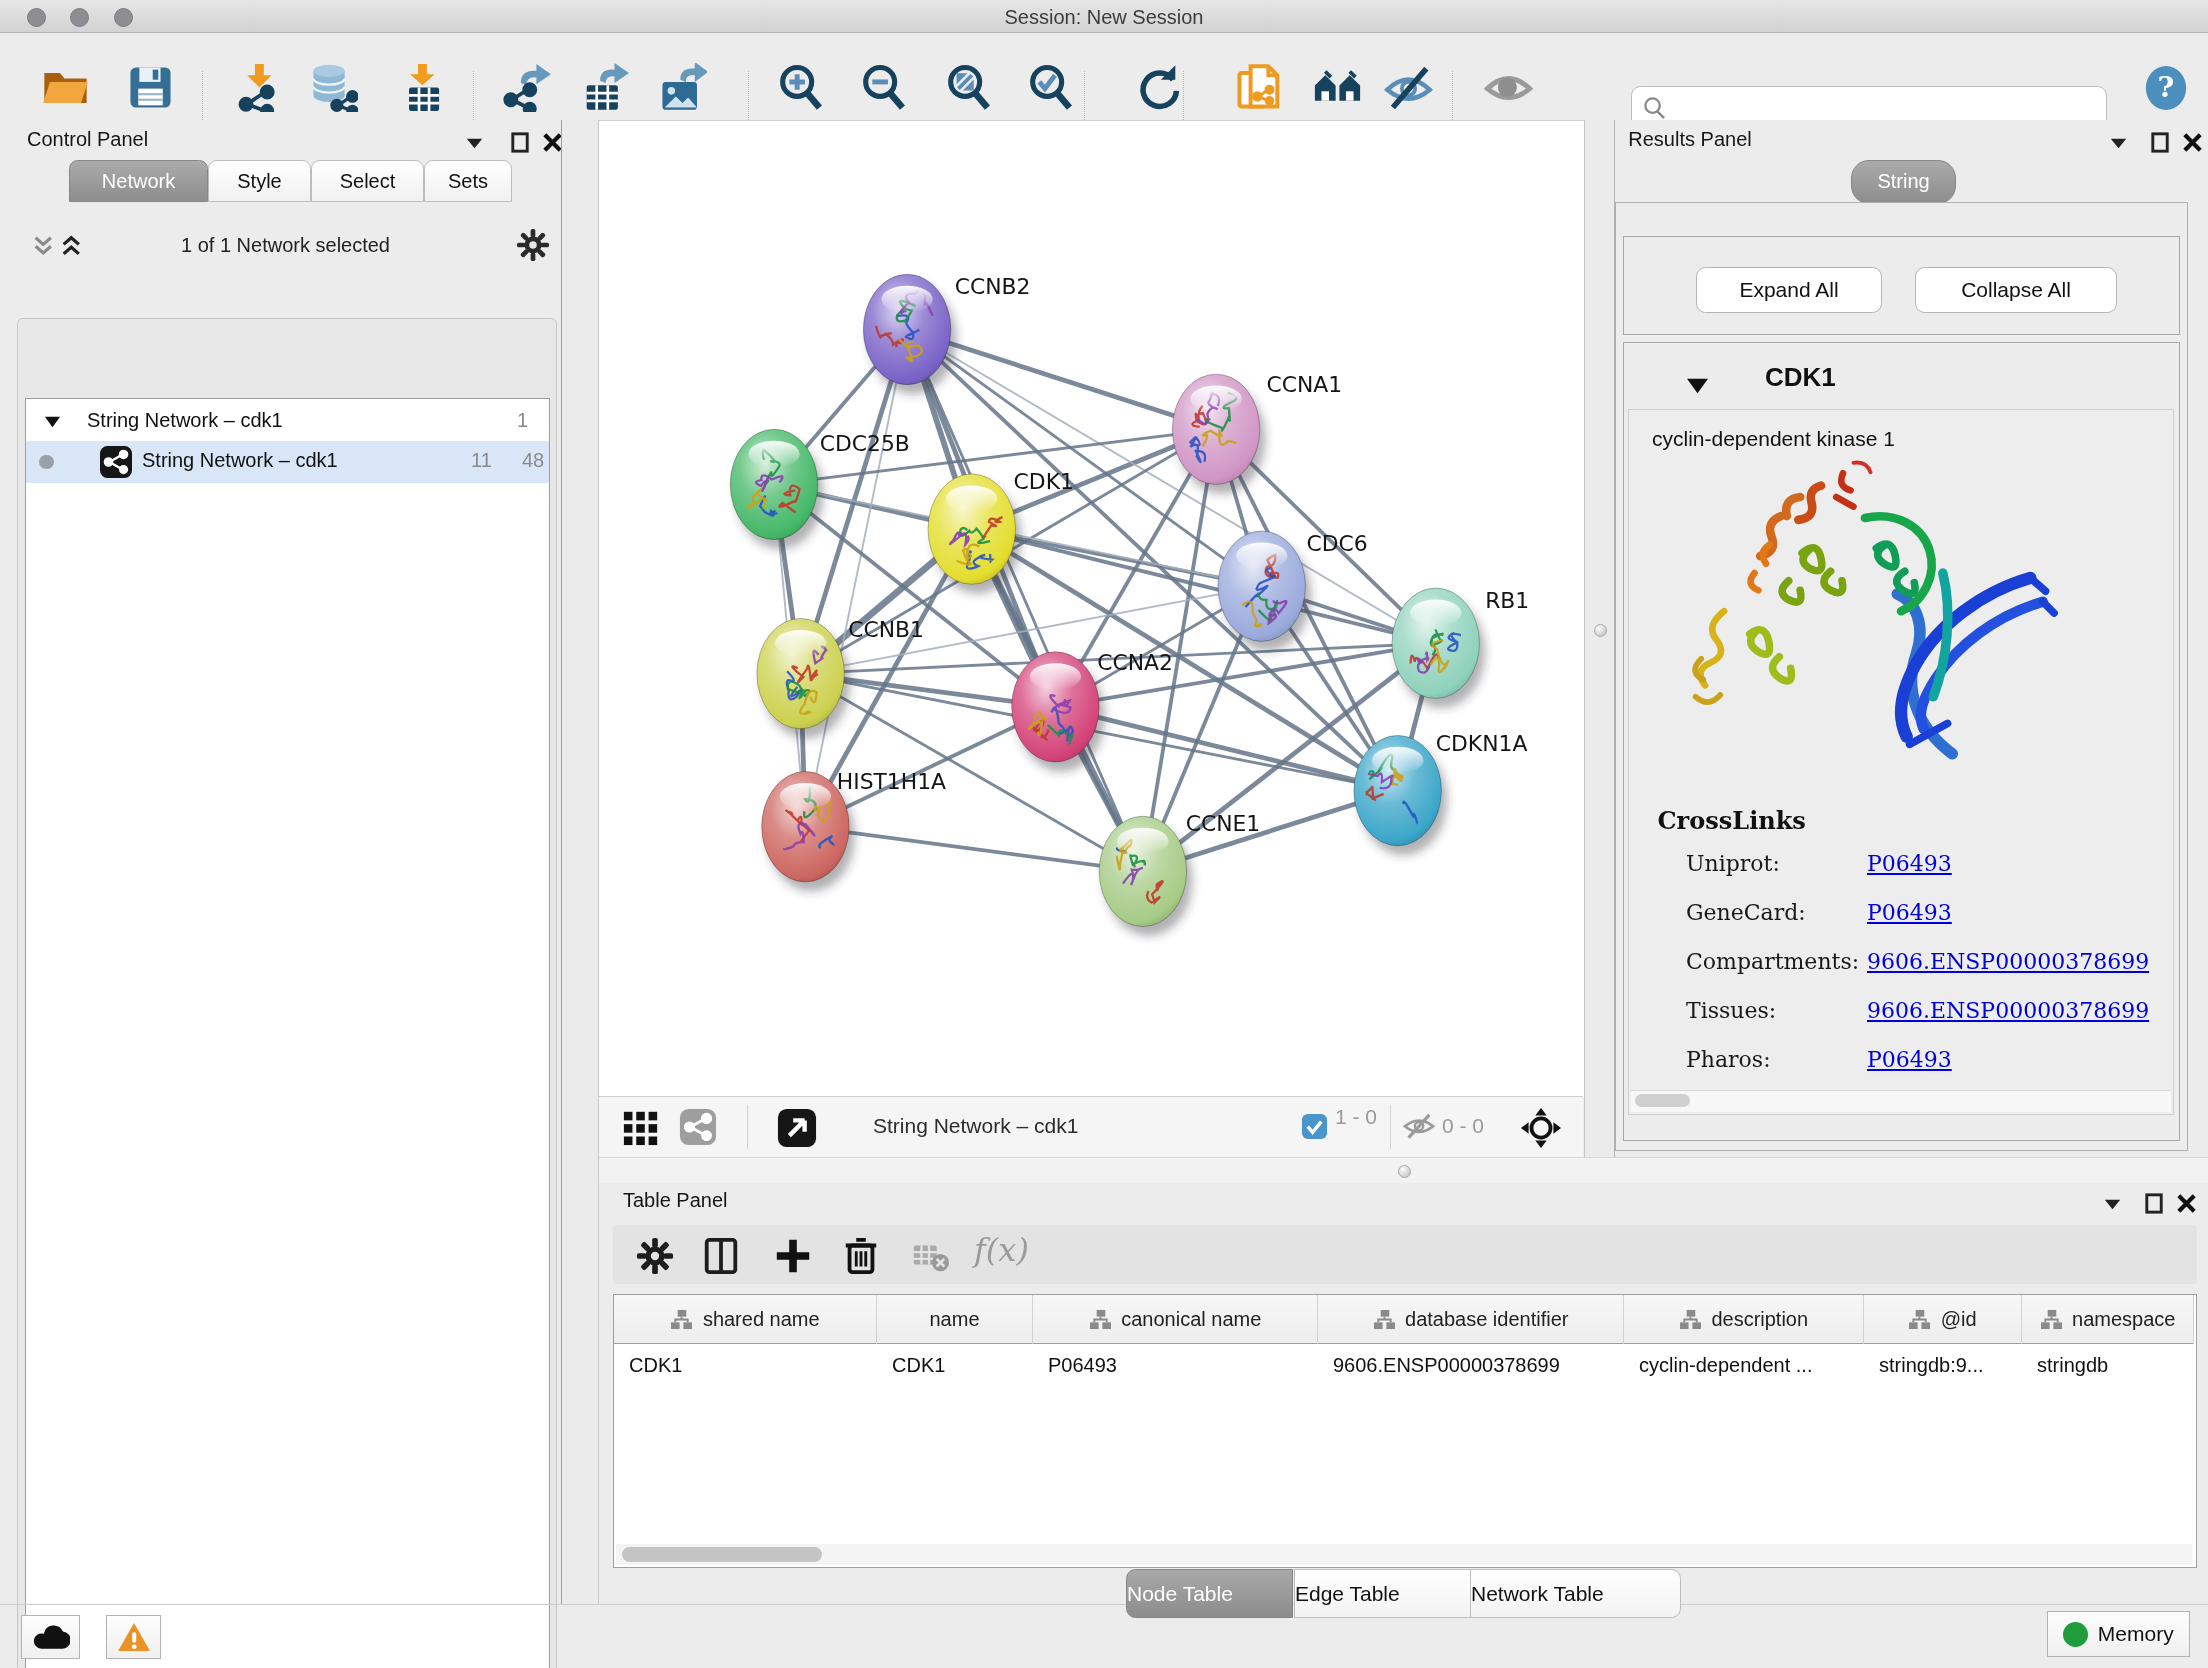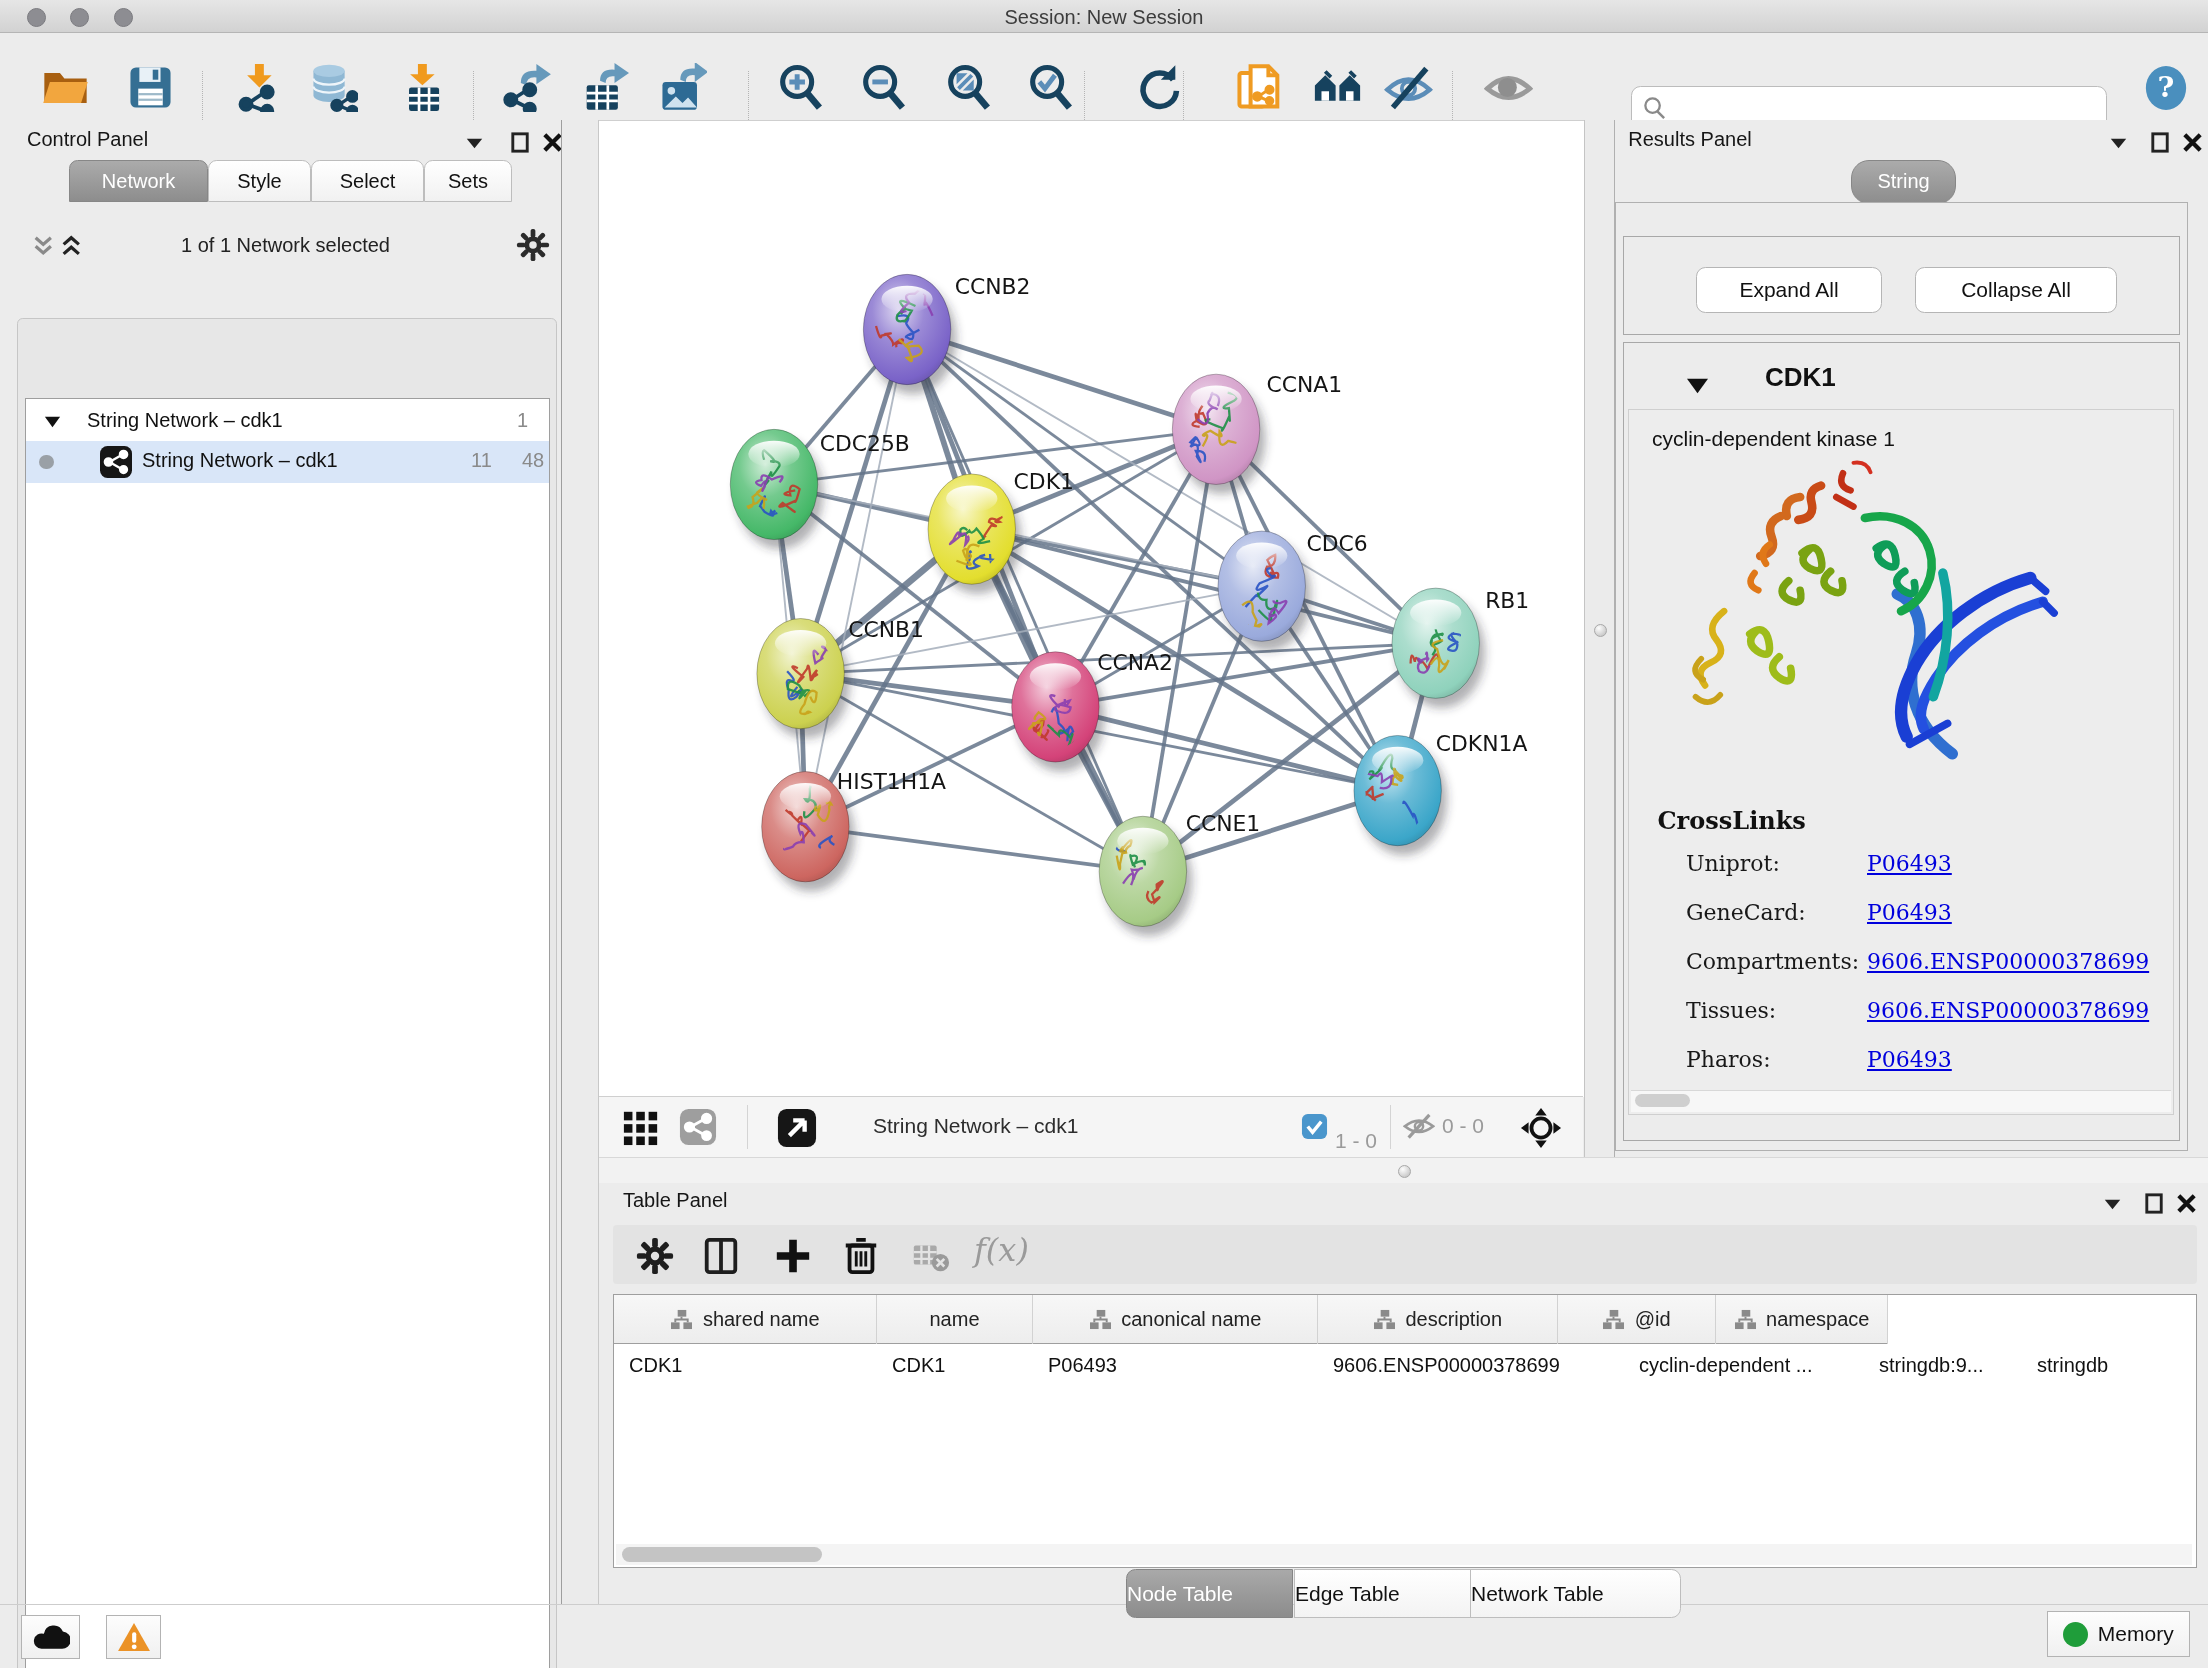--- a/index.html
+++ b/index.html
@@ -608,21 +608,21 @@
     <div class="nf-sep" style="left:148px"></div>
     <svg class="nf-item" style="left:178px" width="40" height="40" viewBox="0 0 42 42">
         <rect x="1" y="1" width="40" height="40" rx="9" fill="#161616"></rect>
         <path d="M13 29 29 13M29 13h-12M29 13v12" stroke="#fff" stroke-width="4.6" fill="none"></path>
       </svg>
     <div class="nf-item nf-text" style="left:274px;top:17px">String Network – cdk1</div>
     <svg class="nf-item" style="left:702px;top:16px" width="27" height="27" viewBox="0 0 28 28">
         <rect x="1" y="1" width="26" height="26" rx="6" fill="#4a96cc"></rect>
         <path d="M7 14l5 6 9-11" stroke="#fff" stroke-width="3.6" fill="none"></path>
       </svg>
-    <div class="nf-item nf-count" style="left:736px;top:32px">1 - 0</div>
+    <div class="nf-item nf-count" style="left:736px;top:8px">1 - 0</div>
     <div class="nf-sep" style="left:791px"></div>
     <svg class="nf-item" style="left:804px;top:15px" width="32" height="28.5" viewBox="0 0 34 30">
         <path d="M2 15Q17 3 32 15Q17 27 2 15z" fill="none" stroke="#9a9a9a" stroke-width="3"></path>
         <circle cx="17" cy="15" r="4.4" fill="none" stroke="#9a9a9a" stroke-width="2.6"></circle>
         <path d="M6 27 28 3" stroke="#9a9a9a" stroke-width="3.4"></path>
       </svg>
     <div class="nf-item nf-count" style="left:843px;top:17px">0 - 0</div>
     <svg class="nf-item" style="left:921px;top:9.5px" width="42" height="42" viewBox="0 0 44 44">
         <circle cx="22" cy="22" r="10" fill="none" stroke="#111" stroke-width="4"></circle>
         <path d="M22 1l6 8H16zM22 43l6-8H16zM1 22l8-6v12zM43 22l-8-6v12z" fill="#111"></path>
@@ -763,20 +763,31 @@
         <div class="th" style="width: 285px;">
           <svg width="23" height="21" viewBox="0 0 24 22">
             <g fill="#8a8a8a">
               <rect x="8" y="1" width="9" height="7"></rect>
               <rect x="1" y="14" width="9" height="7"></rect>
               <rect x="14" y="14" width="9" height="7"></rect>
               <path d="M12 8v3M5.5 14v-3h13v3" stroke="#8a8a8a" stroke-width="2" fill="none"></path>
             </g>
           </svg>
           <span>canonical name</span>
+        </div>
+        <div class="th" style="width: 306px;">
+          <svg width="23" height="21" viewBox="0 0 24 22">
+            <g fill="#8a8a8a">
+              <rect x="8" y="1" width="9" height="7"></rect>
+              <rect x="1" y="14" width="9" height="7"></rect>
+              <rect x="14" y="14" width="9" height="7"></rect>
+              <path d="M12 8v3M5.5 14v-3h13v3" stroke="#8a8a8a" stroke-width="2" fill="none"></path>
+            </g>
+          </svg>
+          <span>database identifier</span>
         </div>
         <div class="th" style="width: 240px;">
           <svg width="23" height="21" viewBox="0 0 24 22">
             <g fill="#8a8a8a">
               <rect x="8" y="1" width="9" height="7"></rect>
               <rect x="1" y="14" width="9" height="7"></rect>
               <rect x="14" y="14" width="9" height="7"></rect>
               <path d="M12 8v3M5.5 14v-3h13v3" stroke="#8a8a8a" stroke-width="2" fill="none"></path>
             </g>
           </svg>

